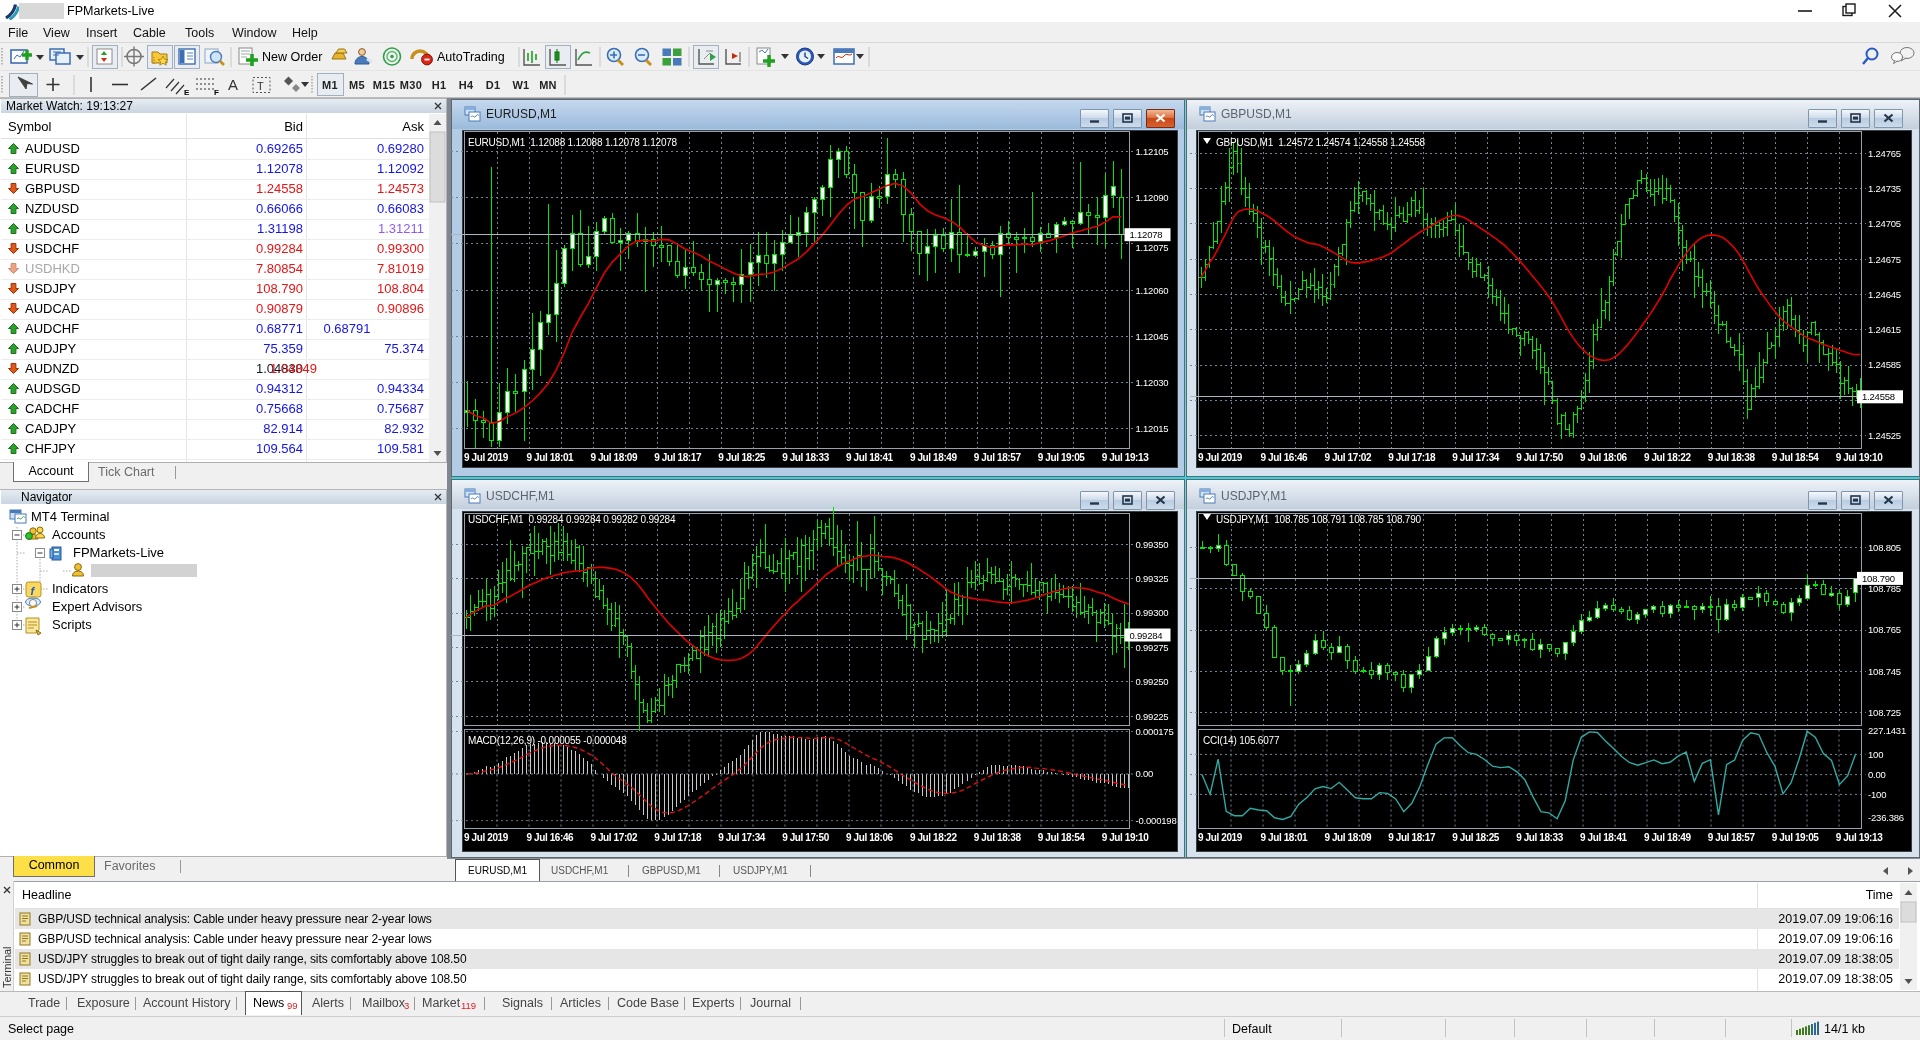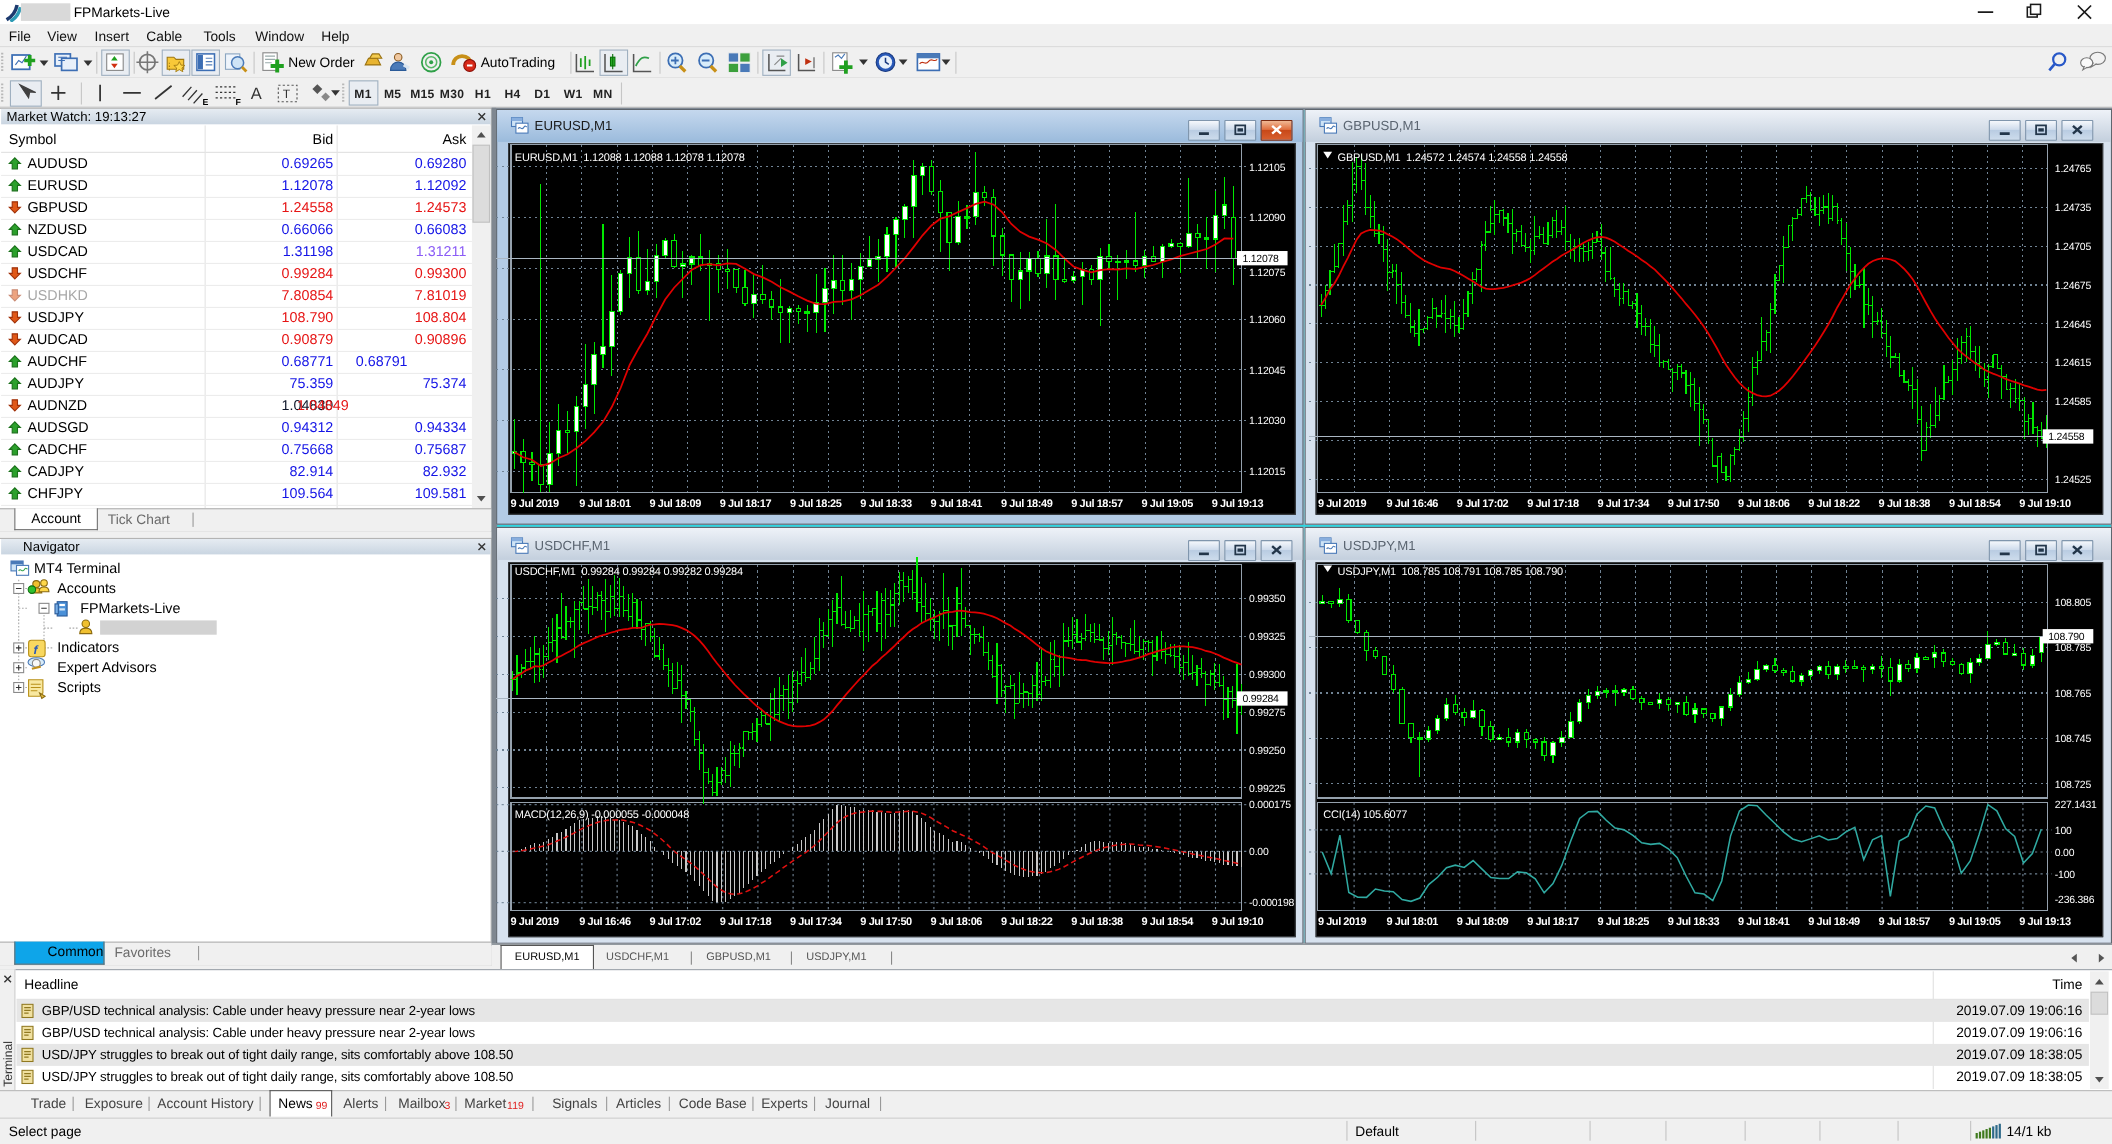--- a/index.html
+++ b/index.html
@@ -337,21 +337,21 @@
 <ellipse cx="33" cy="97" rx="7.5" ry="4" fill="#d8ecfa" stroke="#4a7ab8"></ellipse>
       <circle cx="33" cy="98" r="3.6" fill="#f8f8f8" stroke="#888"></circle>
       <path d="M29 103l8-2" stroke="#c09020" stroke-width="2"></path>
       <text x="52" y="106" font-size="13" fill="#000">Expert Advisors</text>
 <path d="M26 113h13v12l-3 3H26z" fill="#f8e8a0" stroke="#b89018"></path>
       <path d="M28 117h9M28 120h9M28 123h6" stroke="#b89018"></path>
       <path d="M36 125l5 3-3 2z" fill="#e8c040" stroke="#8a6a10"></path>
       <text x="52" y="124" font-size="13" fill="#000">Scripts</text>
 </svg>
 <div class="abs" style="left:0;top:856px;width:447px;height:22px;background:#f0f0f0;border-top:1px solid #b0b0b0"></div>
-<div class="abs" style="left:13px;top:856px;width:82px;height:21px;background:#0ea5e9;border:1px solid #707070;border-top:none;font-size:12.5px;line-height:19px;text-align:right">Common</div>
+<div class="abs" style="left:13px;top:856px;width:82px;height:21px;background:#fde047;border:1px solid #707070;border-top:none;font-size:12.5px;line-height:19px;text-align:center">Common</div>
 <div class="abs" style="left:104px;top:858px;width:80px;height:17px;font-size:12.5px;line-height:17px;color:#6b6b6b">Favorites</div>
 <div class="abs" style="left:180px;top:860px;width:1px;height:13px;background:#999"></div>
 <div class="abs" style="left:447px;top:98px;width:1473px;height:760px;background:#7f8790"></div>
 <div class="abs" style="left:1185px;top:100px;width:2px;height:757px;background:#59dde8"></div>
 <div class="abs" style="left:452px;top:477px;width:1467px;height:2px;background:#2ad7e2"></div>
 <div class="abs" style="left:447px;top:98px;width:4px;height:762px;background:#7f8790"></div>
 <div class="abs" style="left:451px;top:99px;width:734px;height:378px;background:#b3cbe5;border:1px solid #5f666e"></div>
 <div class="abs" style="left:452px;top:100px;width:732px;height:29px;background:linear-gradient(#c5d8ee,#9bbbdc)"></div>
 <svg class="abs" style="left:464px;top:106px" width="17" height="16" viewBox="0 0 17 16">
       <rect x="1" y="1" width="10" height="8" fill="#cfe4f6" stroke="#4a7ab8"></rect>

